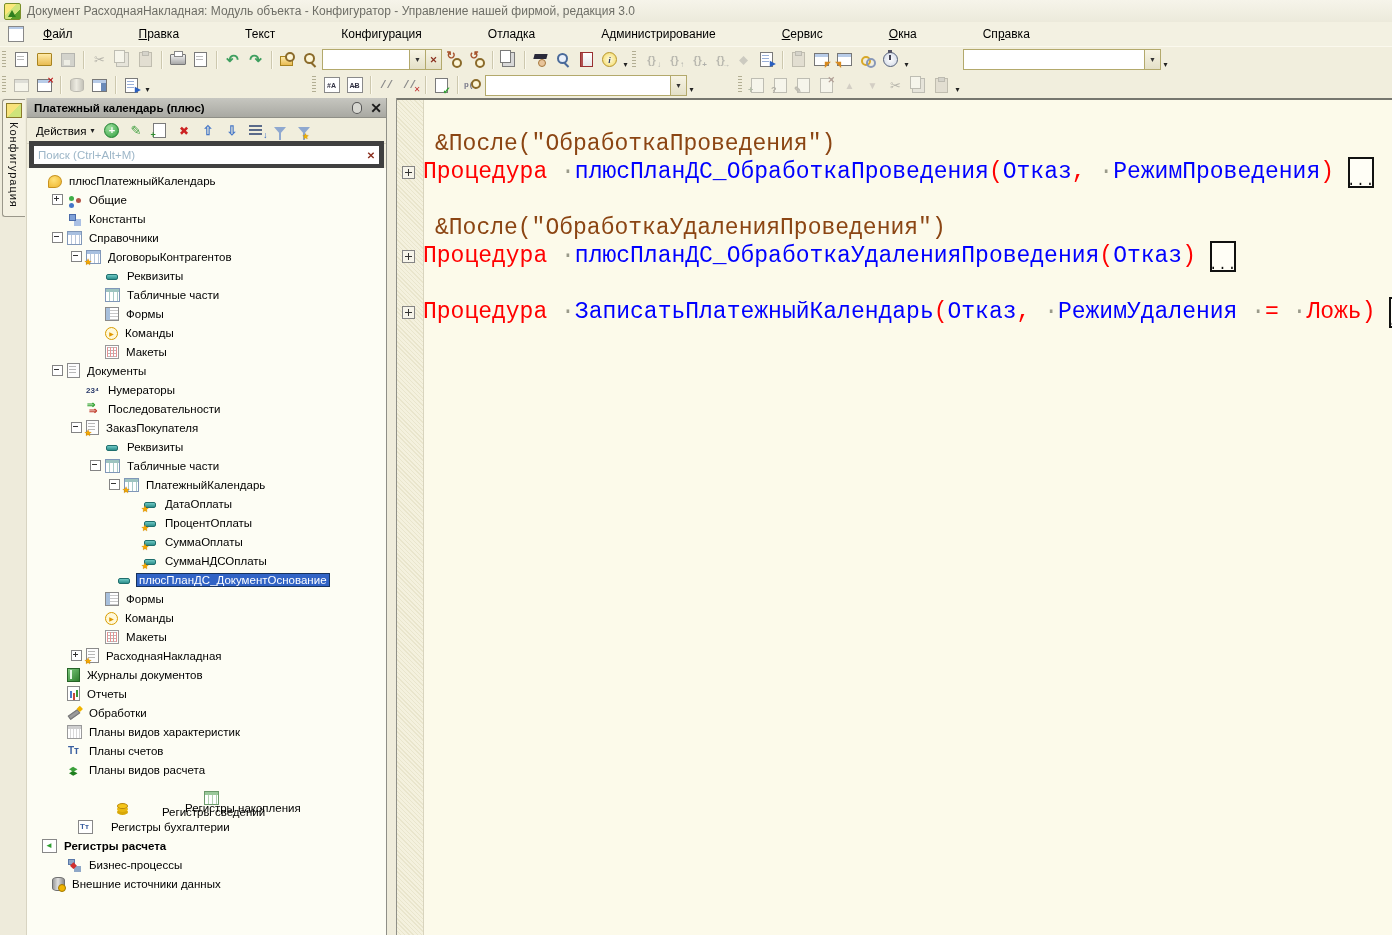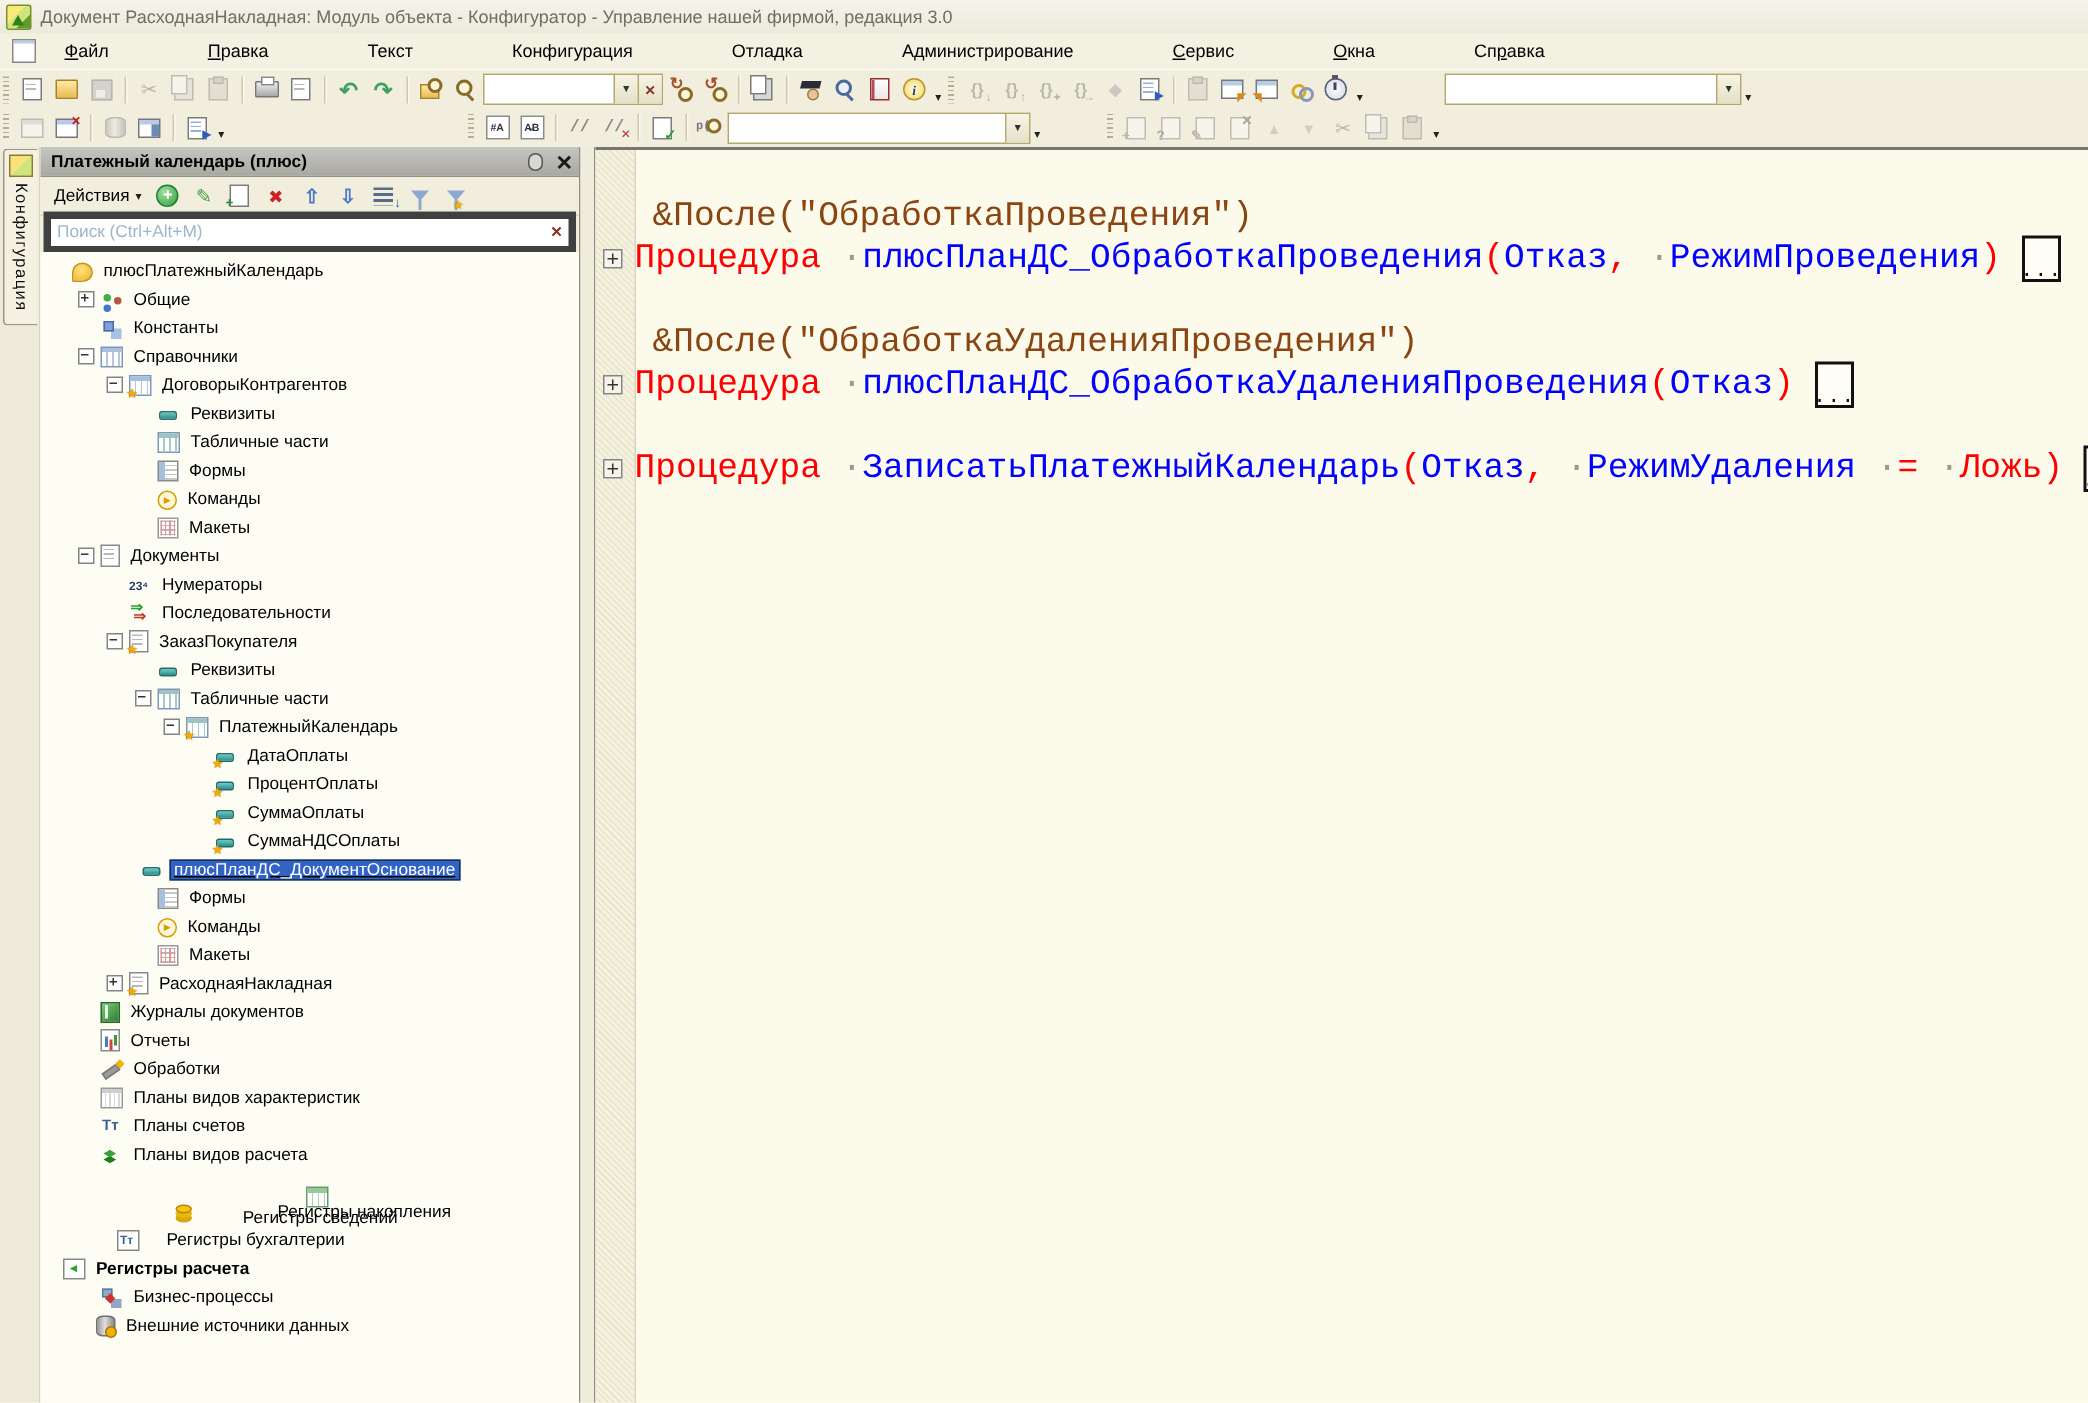--- a/index.html
+++ b/index.html
@@ -594,21 +594,21 @@
         <div class="trow" style="padding-left: 101px;">
           <span class="texp none"></span>
           <span class="ti i-attrstar"></span>
           <span class="tlabel">СуммаОплаты</span>
         </div>
         <div class="trow" style="padding-left: 101px;">
           <span class="texp none"></span>
           <span class="ti i-attrstar"></span>
           <span class="tlabel">СуммаНДСОплаты</span>
         </div>
-        <div class="trow" style="padding-left: 52px; text-decoration: underline;">
+        <div class="trow" style="padding-left: 75px;">
           <span class="texp none"></span>
           <span class="ti i-attr"></span>
           <span class="tlabel sel">плюсПланДС_ДокументОснование</span>
         </div>
         <div class="trow" style="padding-left: 63px;">
           <span class="texp none"></span>
           <span class="ti i-form"></span>
           <span class="tlabel">Формы</span>
         </div>
         <div class="trow" style="padding-left: 63px;">
@@ -674,21 +674,21 @@
         <div class="trow" style=" font-weight: bold;">
           <span class="texp none"></span>
           <span class="ti i-creg"></span>
           <span class="tlabel">Регистры расчета</span>
         </div>
         <div class="trow" style="padding-left: 25px;">
           <span class="texp none"></span>
           <span class="ti i-bp"></span>
           <span class="tlabel">Бизнес-процессы</span>
         </div>
-        <div class="trow" style="padding-left: 22px;">
+        <div class="trow" style="padding-left: 10px;">
           <span class="texp none"></span>
           <span class="ti i-ext"></span>
           <span class="tlabel">Внешние источники данных</span>
         </div>
       </div>
   </div>
 
   <div class="splitter"></div>
 
   <div class="editor">

